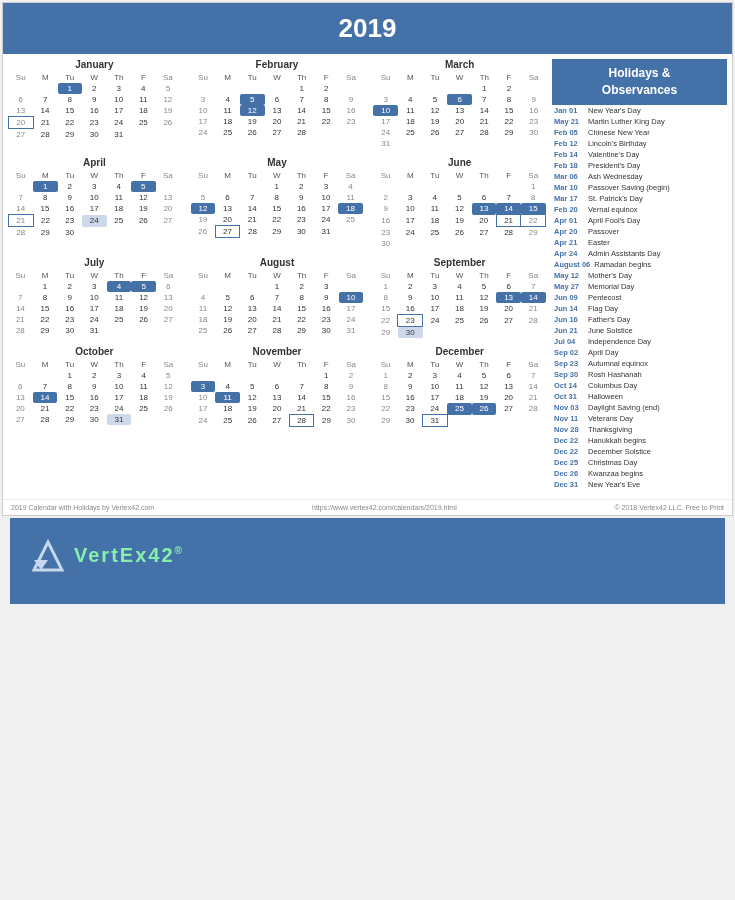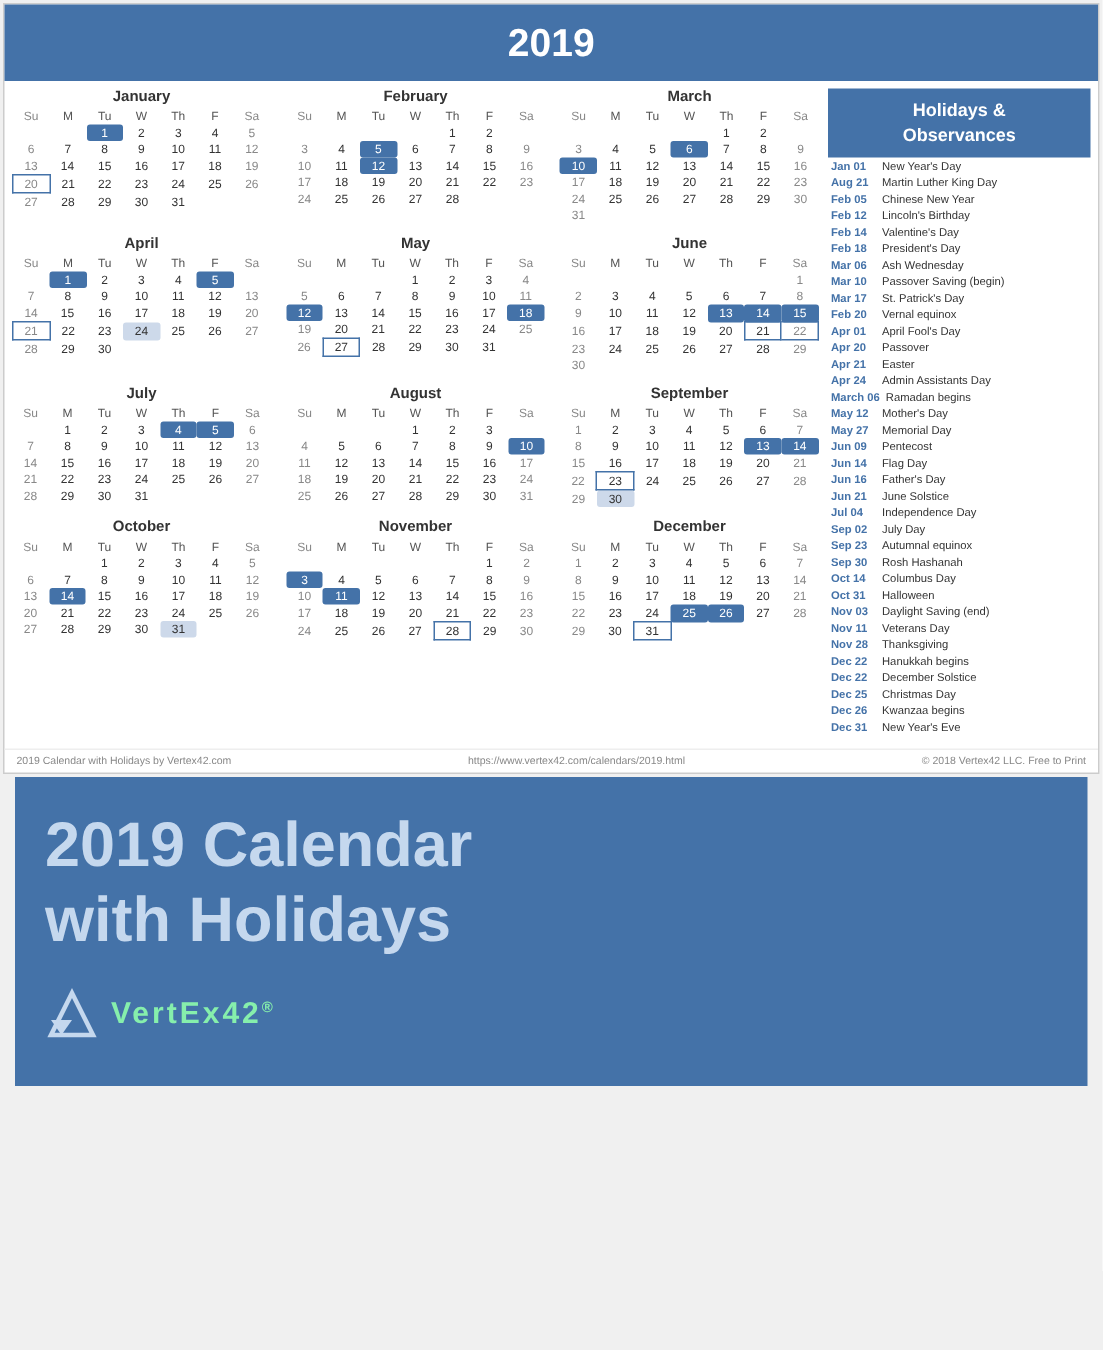--- a/index.html
+++ b/index.html
@@ -966,21 +966,21 @@
         </div>
       </div>
     <div class="holidays-sidebar">
       <div class="holidays-header">Holidays &amp;<br>Observances</div>
       <div id="holidays-list">
           <div class="holiday-item">
             <span class="holiday-date">Jan 01</span>
             <span class="holiday-name">New Year's Day</span>
           </div>
           <div class="holiday-item">
-            <span class="holiday-date">Aug 21</span>
+            <span class="holiday-date">May 21</span>
             <span class="holiday-name">Martin Luther King Day</span>
           </div>
           <div class="holiday-item">
             <span class="holiday-date">Feb 05</span>
             <span class="holiday-name">Chinese New Year</span>
           </div>
           <div class="holiday-item">
             <span class="holiday-date">Feb 12</span>
             <span class="holiday-name">Lincoln's Birthday</span>
           </div>
@@ -1018,21 +1018,21 @@
           </div>
           <div class="holiday-item">
             <span class="holiday-date">Apr 21</span>
             <span class="holiday-name">Easter</span>
           </div>
           <div class="holiday-item">
             <span class="holiday-date">Apr 24</span>
             <span class="holiday-name">Admin Assistants Day</span>
           </div>
           <div class="holiday-item">
-            <span class="holiday-date">March 06</span>
+            <span class="holiday-date">August 06</span>
             <span class="holiday-name">Ramadan begins</span>
           </div>
           <div class="holiday-item">
             <span class="holiday-date">May 12</span>
             <span class="holiday-name">Mother's Day</span>
           </div>
           <div class="holiday-item">
             <span class="holiday-date">May 27</span>
             <span class="holiday-name">Memorial Day</span>
           </div>
@@ -1051,21 +1051,21 @@
           <div class="holiday-item">
             <span class="holiday-date">Jun 21</span>
             <span class="holiday-name">June Solstice</span>
           </div>
           <div class="holiday-item">
             <span class="holiday-date">Jul 04</span>
             <span class="holiday-name">Independence Day</span>
           </div>
           <div class="holiday-item">
             <span class="holiday-date">Sep 02</span>
-            <span class="holiday-name">July Day</span>
+            <span class="holiday-name">April Day</span>
           </div>
           <div class="holiday-item">
             <span class="holiday-date">Sep 23</span>
             <span class="holiday-name">Autumnal equinox</span>
           </div>
           <div class="holiday-item">
             <span class="holiday-date">Sep 30</span>
             <span class="holiday-name">Rosh Hashanah</span>
           </div>
           <div class="holiday-item">
@@ -1112,21 +1112,20 @@
     </div>
   </div>
   <div class="calendar-footer">
     <span>2019 Calendar with Holidays by Vertex42.com</span>
     <span>https://www.vertex42.com/calendars/2019.html</span>
     <span>© 2018 Vertex42 LLC. Free to Print</span>
   </div>
 </div>
 
 <div class="promo-section">
-  <div class="promo-title">2019 Calendar<br>with Holidays</div>
   <div class="promo-logo">
     <svg class="logo-icon" viewBox="0 0 36 36">
       <polygon points="4,32 18,4 32,32" fill="none" stroke="#c5d8ee" stroke-width="3"></polygon>
       <polygon points="4,22 18,22 11,32" fill="#c5d8ee"></polygon>
     </svg>
     <span class="logo-text" style="color:#86efac; font-size:20px; font-weight:bold; letter-spacing:2px; font-family:Arial,sans-serif;">VertEx42<sup style="font-size:10px;">®</sup></span>
   </div>
 </div>
 
 </body></html>

